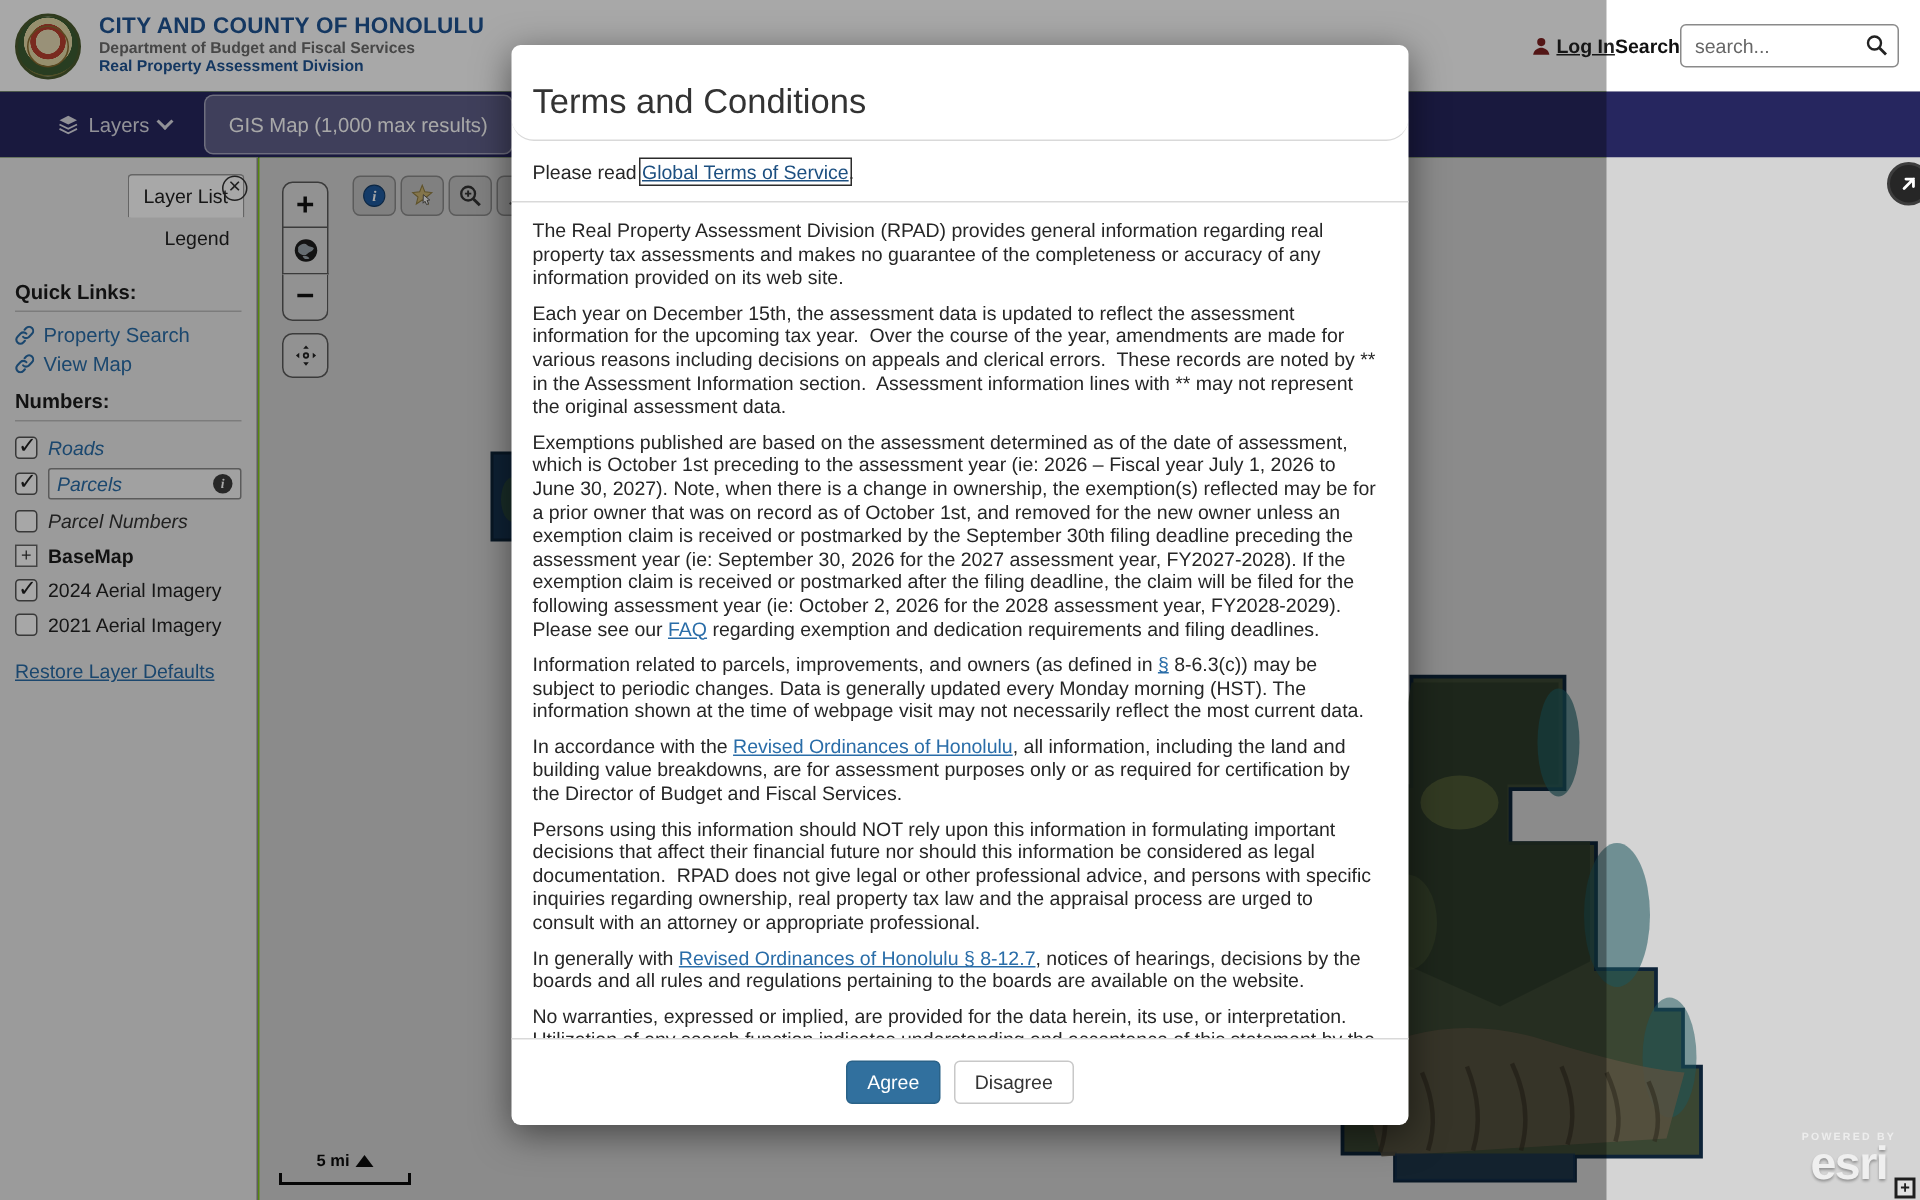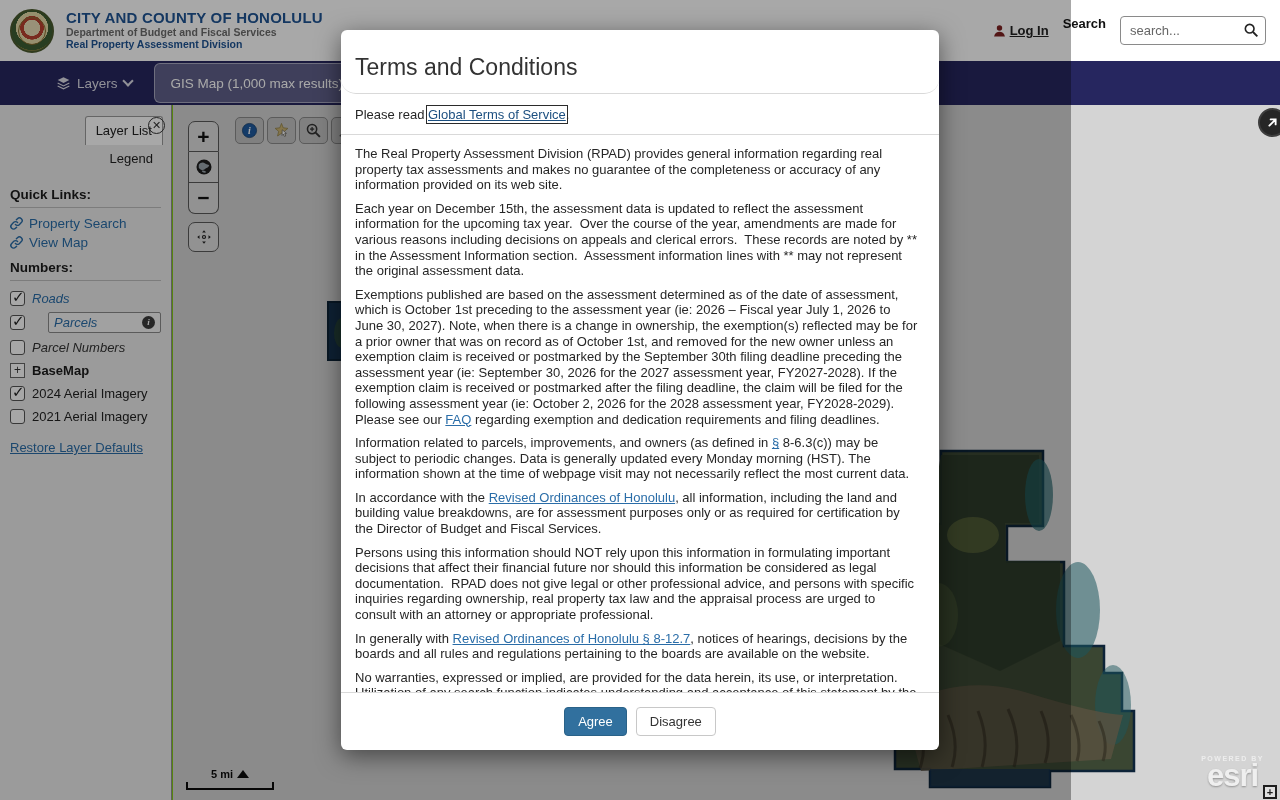--- a/index.html
+++ b/index.html
@@ -11,36 +11,36 @@
   .app-header { position:absolute; left:0; top:0; width:1280px; height:61px;
     background:#ffffff; display:flex; align-items:center; }
   .seal { width:44px; height:44px; border-radius:50%; margin-left:10px; flex:0 0 auto;
     background:radial-gradient(circle at 50% 42%, #e9ddb6 0 26%, #b8412f 27% 38%, #e4d9a8 39% 52%, #3d5d33 53% 72%, #7a7a3f 73% 100%);
     border:2px solid #4a5a2e; position:relative; }
   .seal:after{ content:""; position:absolute; inset:6px; border-radius:50%; border:1px solid #8a6d2f; }
   .org-block { margin-left:12px; line-height:1.12; }
   .org-title { color:#1f5494; font-size:15px; font-weight:bold; letter-spacing:.2px; }
   .org-dept  { color:#6d6d6d; font-size:10.5px; font-weight:bold; }
   .org-div   { color:#1f5494; font-size:10.5px; font-weight:bold; }
-  .header-right { margin-left:auto; display:flex; gap:14px; padding-right:14px; }
+  .header-right { margin-left:auto; display:flex; align-items:center; padding-right:14px; }
   .login { display:flex; align-items:center; gap:4px; }
   .login a { color:#222; font-size:13px; font-weight:bold; text-decoration:underline; }
   .hdr-search-label { color:#111; font-size:13px; font-weight:bold; }
   .search-wrap { position:relative; }
   .search-wrap input { width:146px; height:29px; border:1px solid #8a8a8a; border-radius:4px;
     padding:0 28px 0 9px; font-size:13px; color:#333; background:#fff; font-family:inherit; }
   .search-wrap input::placeholder { color:#666; }
   .mag { position:absolute; right:7px; top:6px; }
 
   
   .navbar { position:absolute; left:0; top:61px; width:1280px; height:44px;
     background:#26265f; display:flex; align-items:center; color:#e9e9f0; }
   .nav-item { display:flex; align-items:center; gap:6px; font-size:13.5px; cursor:pointer;
     color:#dcdce6; padding:0 12px; height:100%; }
-  .nav-item.first { padding-left:56px; }
+  .nav-item.first { padding-left:38px; }
   .gis-pill { background:rgba(255,255,255,0.27); border:1px solid rgba(255,255,255,0.45);
     border-radius:6px; height:40px; display:flex; align-items:center; padding:0 16px;
     color:#ffffff; font-size:13.5px; margin:0 10px; }
   .chev { width:8px; height:8px; border-right:2px solid #dcdce6; border-bottom:2px solid #dcdce6;
     transform:rotate(45deg); margin-top:-4px; }
 
   
   .sidebar { position:absolute; left:0; top:105px; width:172px; height:695px;
     background:#ececec; border-right:1px solid #8f8f8f; }
   .side-tabs { display:flex; align-items:flex-end; padding:11px 8px 0 8px; position:relative;flex-direction:column; }
@@ -58,21 +58,21 @@
     flex:0 0 auto; position:relative; cursor:pointer; }
   .cbx.checked:after { content:"\2713"; position:absolute; left:1px; top:-4px; font-size:15px;
     font-weight:bold; color:#222; }
   .expander { width:15px; height:15px; border:1.4px solid #666; background:#fdfdfd; flex:0 0 auto;
     font-size:12px; line-height:12px; text-align:center; color:#333; cursor:pointer; }
   .layer-label { font-size:13px; color:#222; }
   .style-link  { color:#2a6da8; font-style:italic; }
   .style-plain { color:#333; font-style:italic; }
   .style-bold  { color:#1c1c1c; font-weight:bold; }
   .boxed { flex:1; display:flex; align-items:center; justify-content:space-between;
-    border:1px solid #8a8a8a; background:rgba(255,255,255,0.45); padding:2px 5px; border-radius:2px;margin-left:16px; }
+    border:1px solid #8a8a8a; background:rgba(255,255,255,0.45); padding:2px 5px; border-radius:2px; }
   .info-dot { width:13px; height:13px; border-radius:50%; background:#3c3c3c; color:#fff;
     font-size:9px; line-height:13px; text-align:center; font-style:italic; font-weight:bold; font-family:"Liberation Serif",serif; }
   .restore { display:inline-block; margin-top:10px; color:#2a6da8; font-size:13px; text-decoration:underline; cursor:pointer; }
 
   
   .map { position:absolute; left:173px; top:105px; width:1107px; height:695px; background:#d4d4d4; }
   .map-toolbar { position:absolute; left:62px; top:12px; display:flex; gap:3px; }
   .tool-btn { width:29px; height:27px; background:#c2c2c2; border:1px solid #8a8a8a; border-radius:5px;
     display:flex; align-items:center; justify-content:center; cursor:pointer; }
   .zoomstack { position:absolute; left:15px; top:16px; width:31px; }

